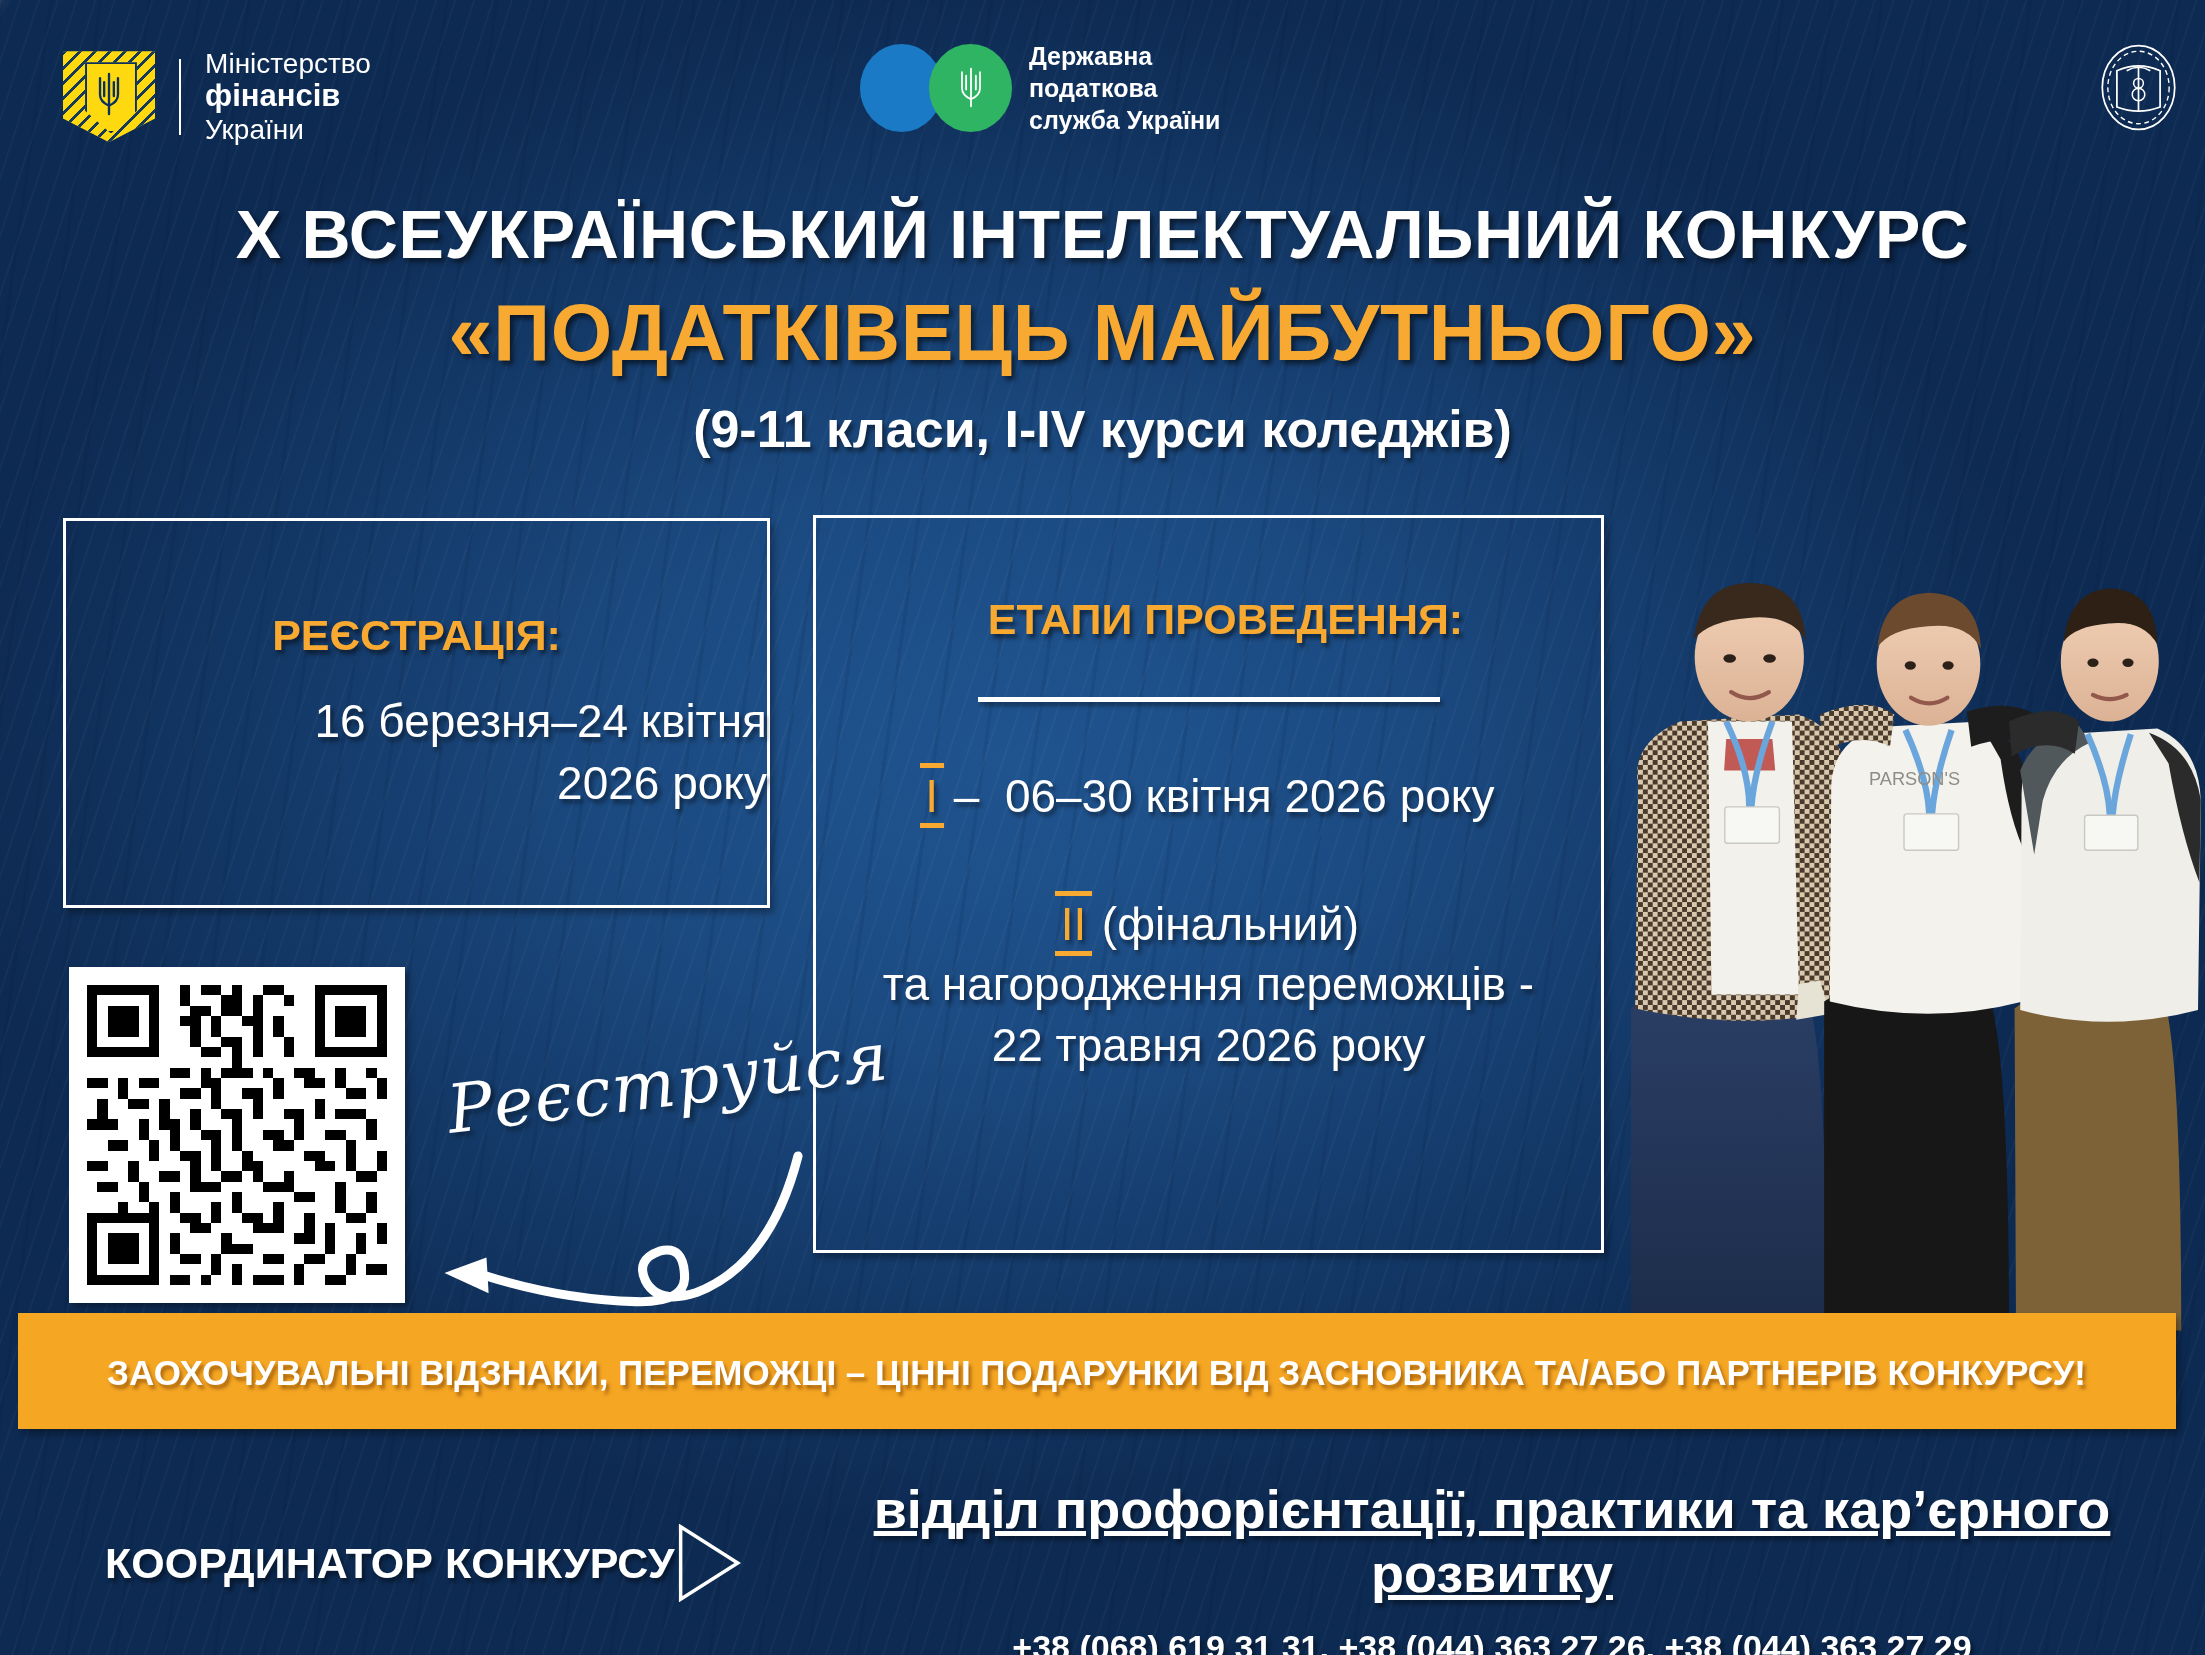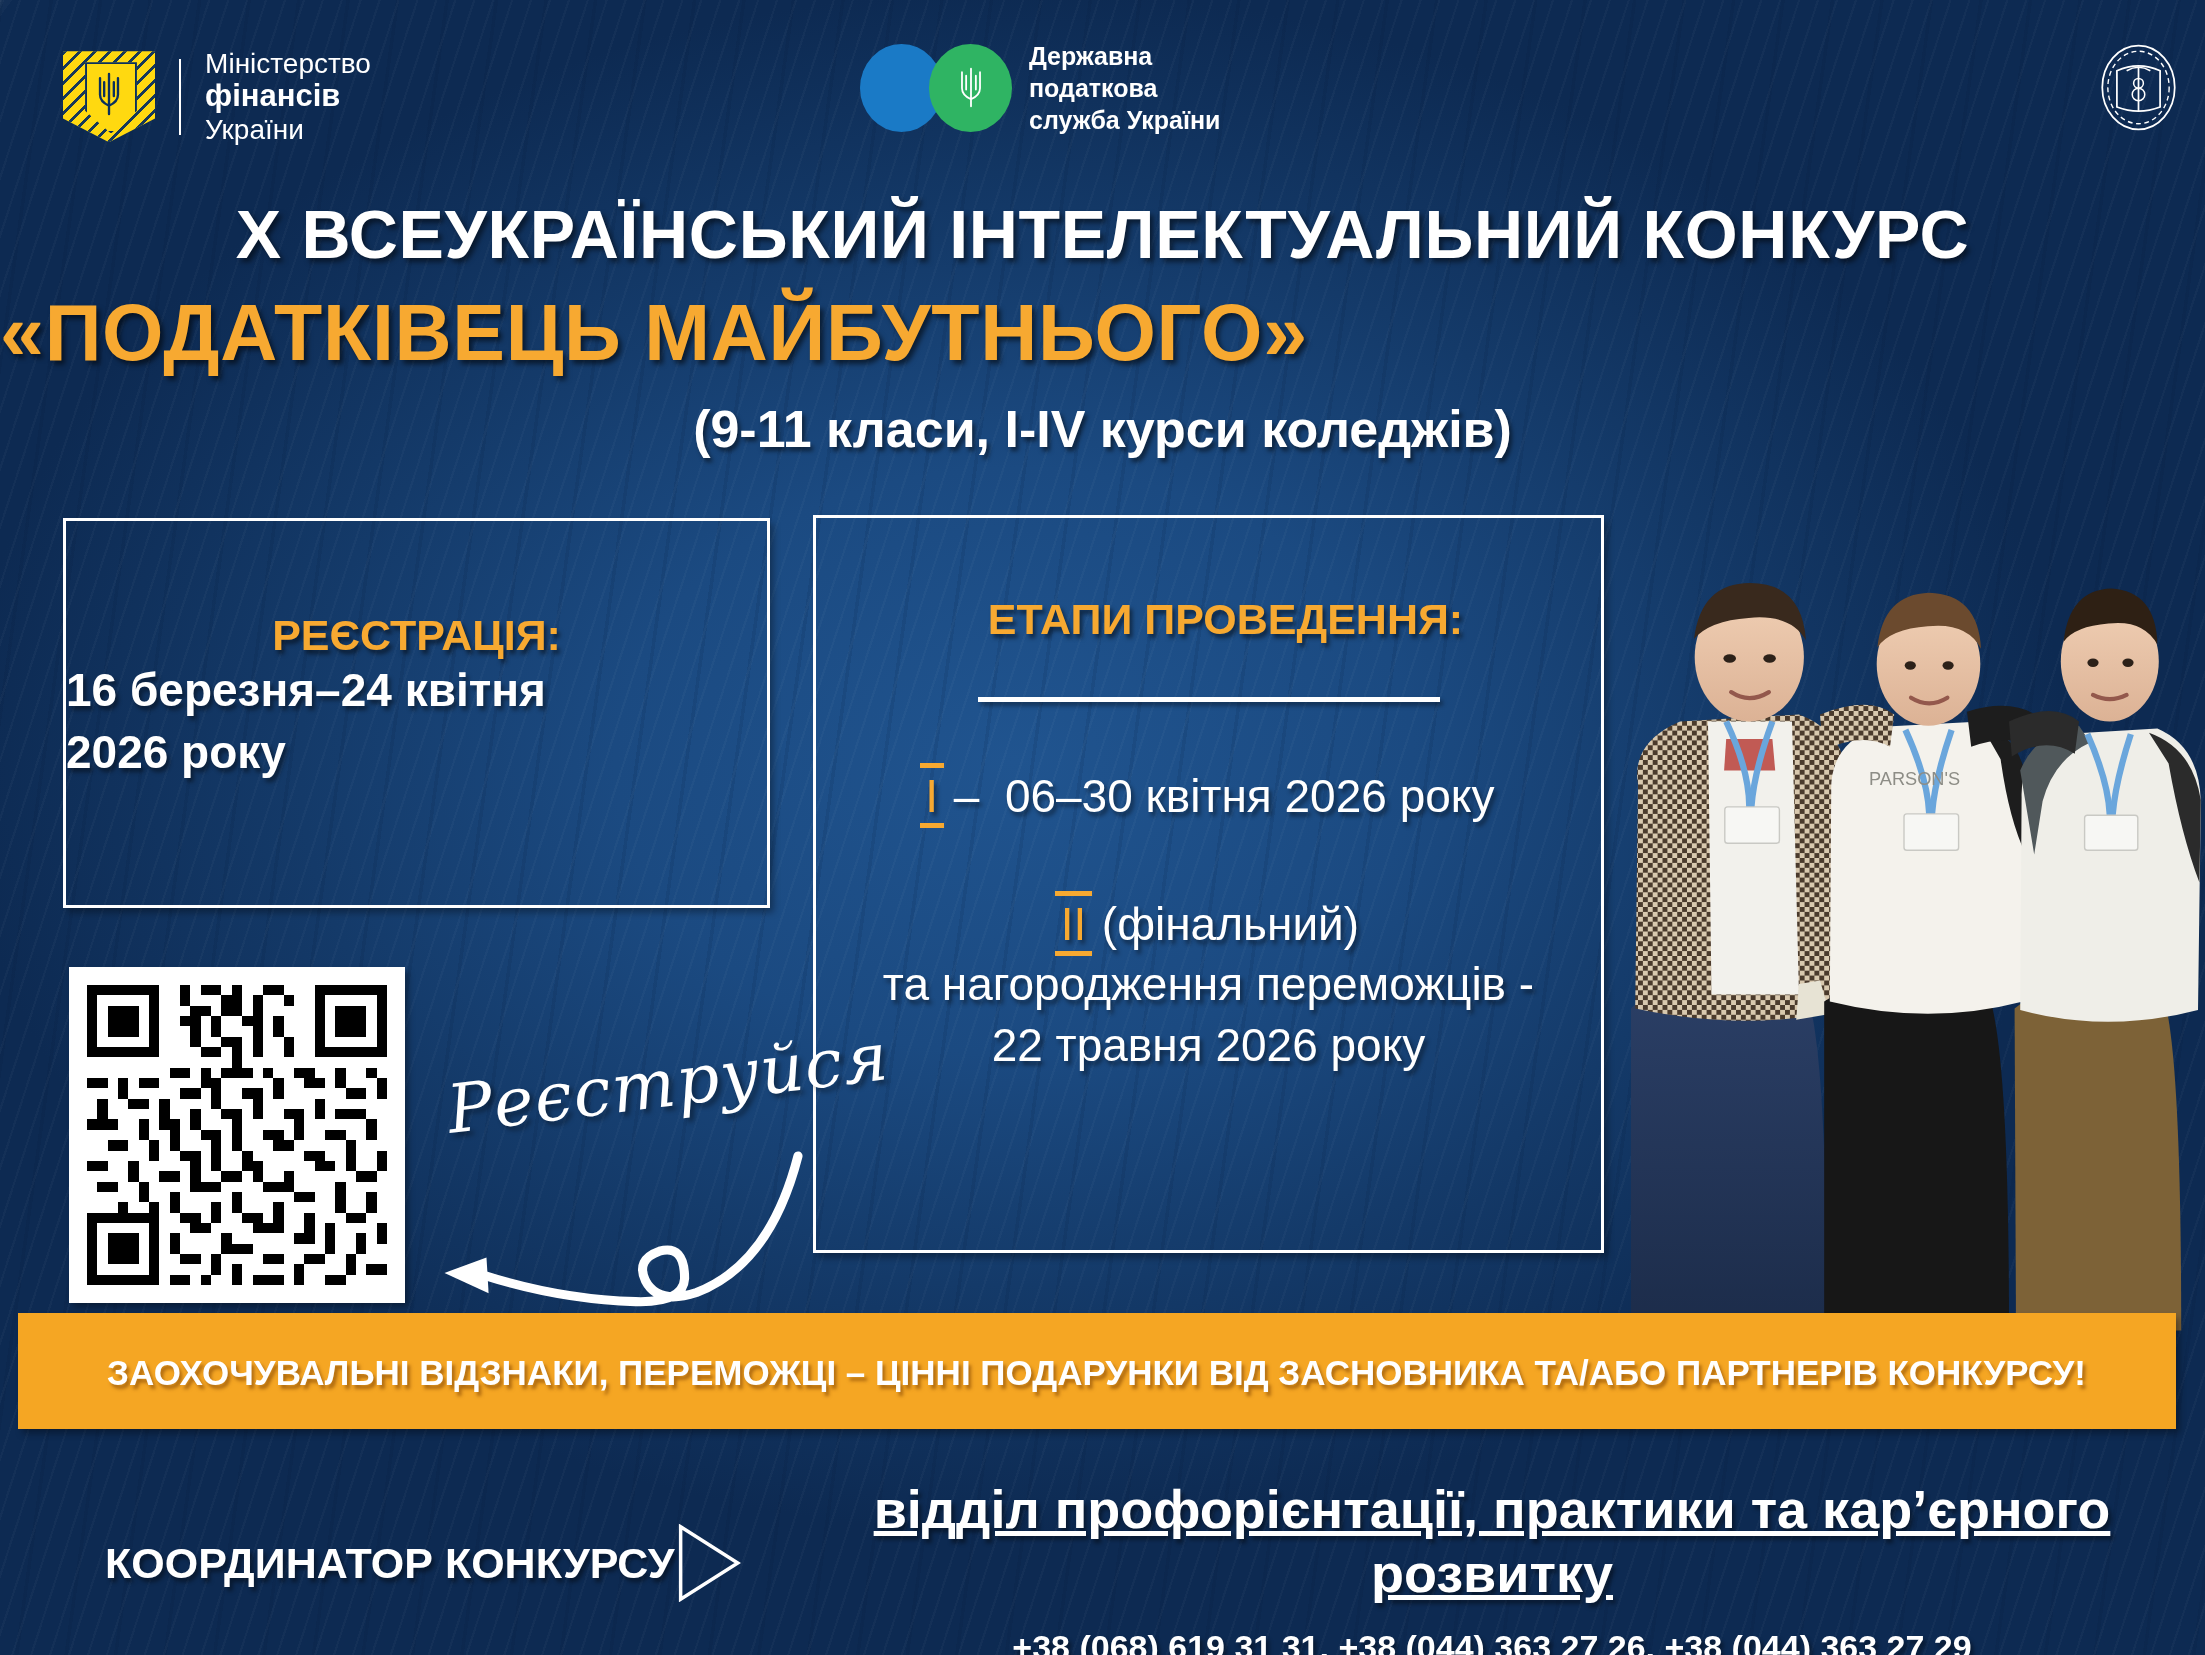--- a/index.html
+++ b/index.html
@@ -70,21 +70,21 @@
   }
 
   
   .title-main{
     position:absolute;top:195px;left:0;width:100%;text-align:center;
     color:#ffffff;font-size:68px;font-weight:bold;letter-spacing:0.7px;
     text-shadow:3.5px 4.2px 4.9px rgba(0,0,0,0.5);
     font-family:"Liberation Sans", sans-serif;
   }
   .title-quoted{
-    position:absolute;top:287px;left:0;width:100%;text-align:left;
+    position:absolute;top:287px;left:0;width:100%;text-align:center;
     color:#f7a931;font-size:79px;font-weight:bold;letter-spacing:0.7px;
     text-shadow:3.5px 4.2px 5.6px rgba(0,0,0,0.55);
   }
   .title-sub{
     position:absolute;top:399px;left:0;width:100%;text-align:center;
     color:#ffffff;font-size:52px;font-weight:bold;
     text-shadow:2.8px 3.5px 4.2px rgba(0,0,0,0.5);
   }
 
   
@@ -94,23 +94,22 @@
   }
   .box-reg{left:63px;top:518px;width:701px;height:384px;}
   .box-stages{left:813px;top:515px;width:785px;height:732px;}
 
   .box-head{
     color:#f7a931;font-weight:bold;text-align:center;
     text-shadow:2.8px 3.5px 4.2px rgba(0,0,0,0.5);
   }
   .reg-head{font-size:43px;margin-top:90px;}
   .reg-body{
-    color:#fff;font-size:46px;text-align:left;line-height:1.34;
+    color:#fff;font-size:46px;text-align:right;margin-top:31px;line-height:1.34;
     text-shadow:2.8px 3.5px 4.2px rgba(0,0,0,0.45);
-    font-weight:bold;
   }
   .stage-head{font-size:43px;margin-top:77px;padding-left:34px;}
   .stage-rule{
     width:462px;height:4.9px;background:#fff;margin:53px auto 0 auto;
     box-shadow:2.8px 3.5px 4.2px rgba(0,0,0,0.4);
   }
   .stage-line{
     color:#fff;text-align:center;font-size:46px;line-height:1.32;
     text-shadow:2.8px 3.5px 4.2px rgba(0,0,0,0.45);
   }

